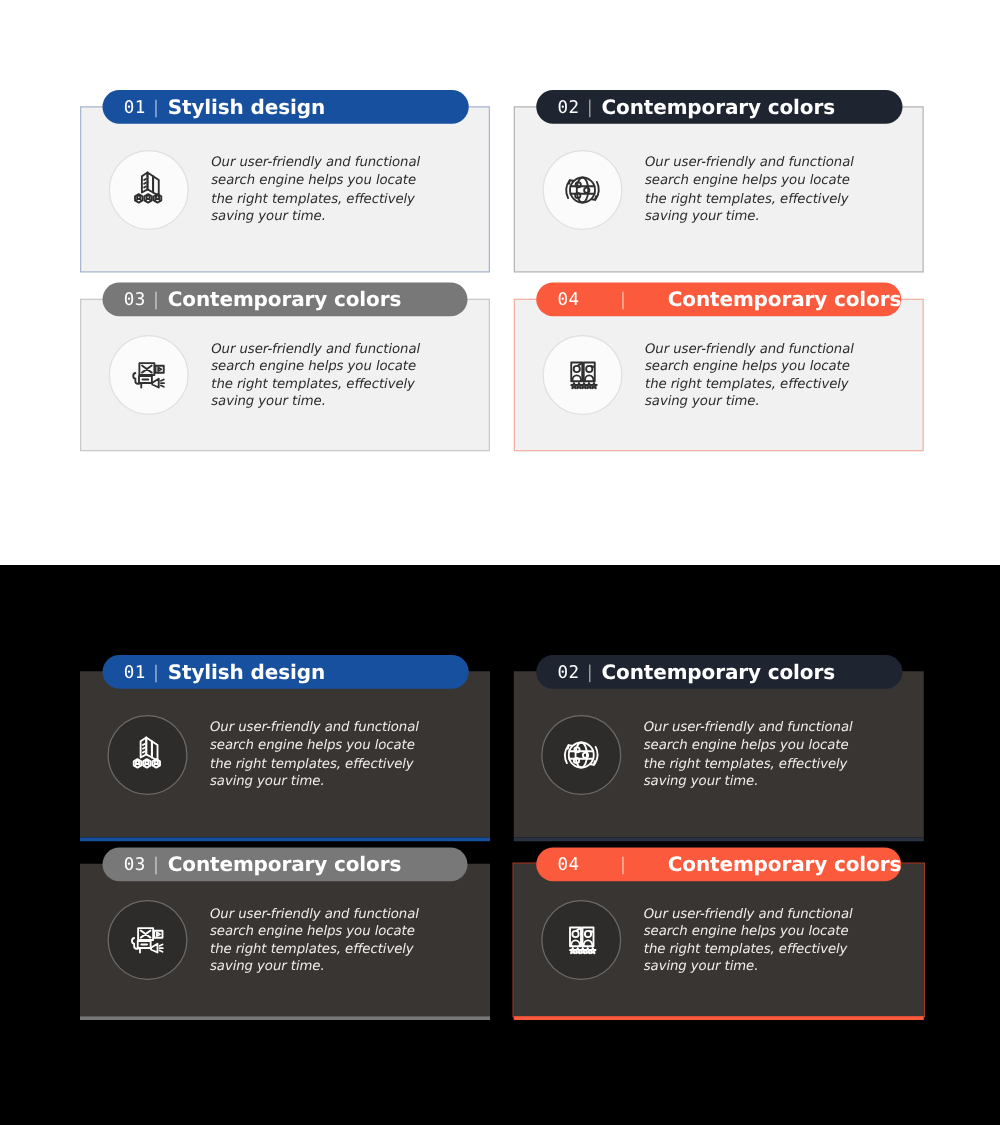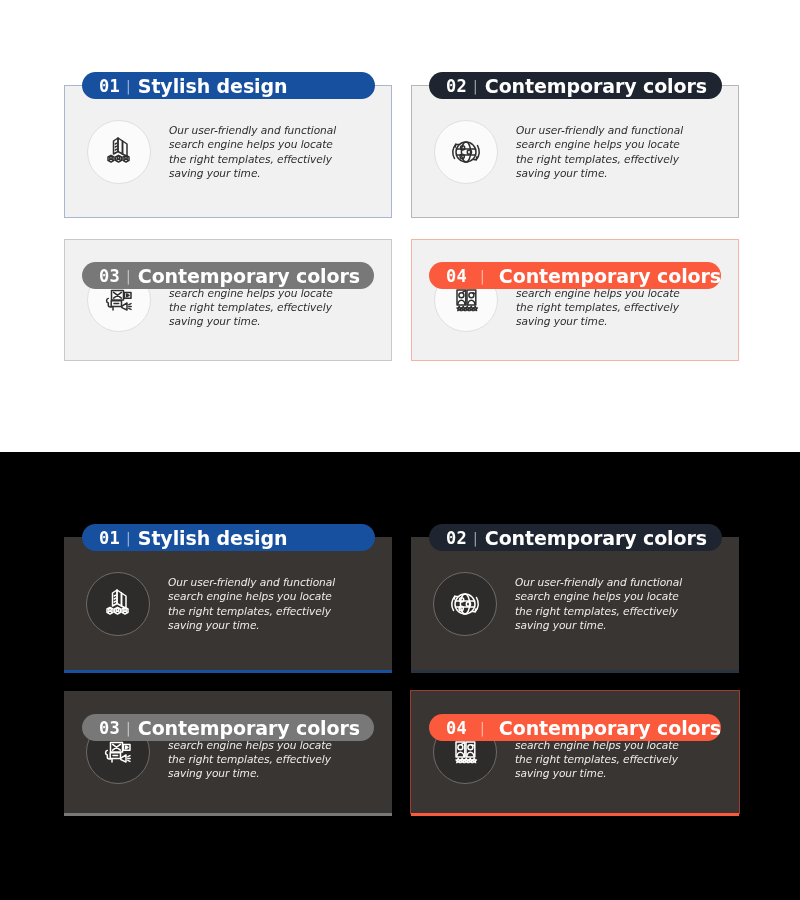--- a/index.html
+++ b/index.html
@@ -55,38 +55,38 @@
     top: 0;
     left: 18px;
     width: 293px;
     height: 27px;
     border-radius: 14px;
     display: flex;
     align-items: center;
     padding-left: 17px;
     z-index: 3;
   }
-  .card.row2 .pill { width: 292px; margin-top: 36px; }
+  .card.row2 .pill { width: 292px; }
 
   .pill-num {
     color: #ffffff;
-    font-size: 17px;
-    font-weight: bold;
+    font-size: 14px;
+    font-weight: normal;
     letter-spacing: 0.3px;
     font-family: "DejaVu Sans Mono", "Liberation Mono", monospace;
   }
   .pill-sep {
     color: rgba(255,255,255,0.55);
     font-size: 14px;
     margin: 0 7px 0 6px;
     font-weight: normal;
   }
   .pill-title {
     color: #ffffff;
-    font-size: 19px;
+    font-size: 16px;
     font-weight: bold;
     letter-spacing: -0.1px;
     white-space: nowrap;
   }
 
   .icon-circle {
     flex: 0 0 auto;
     width: 64px;
     height: 64px;
     border-radius: 50%;

